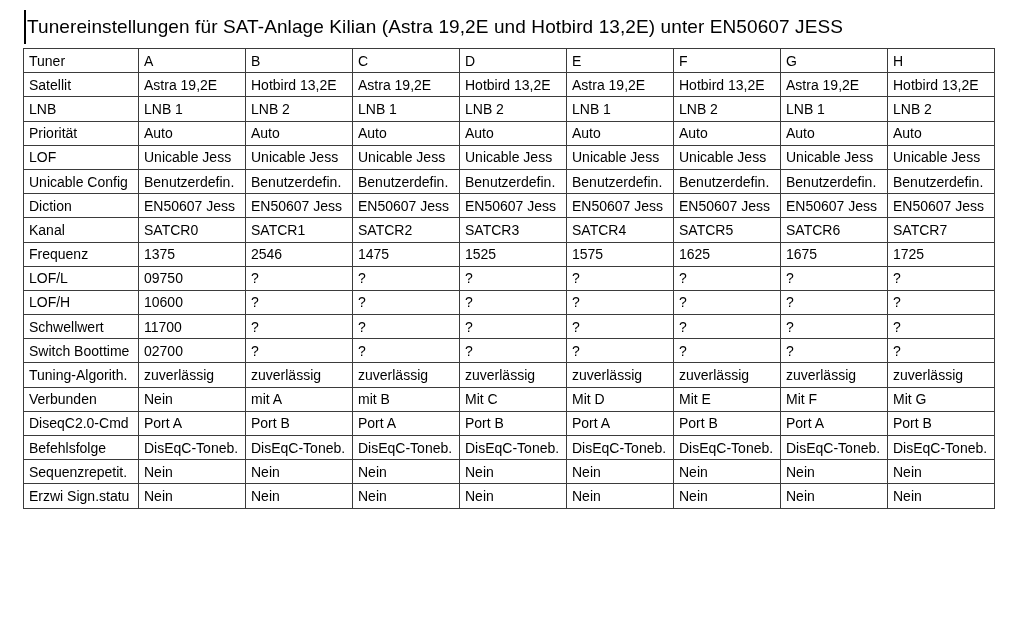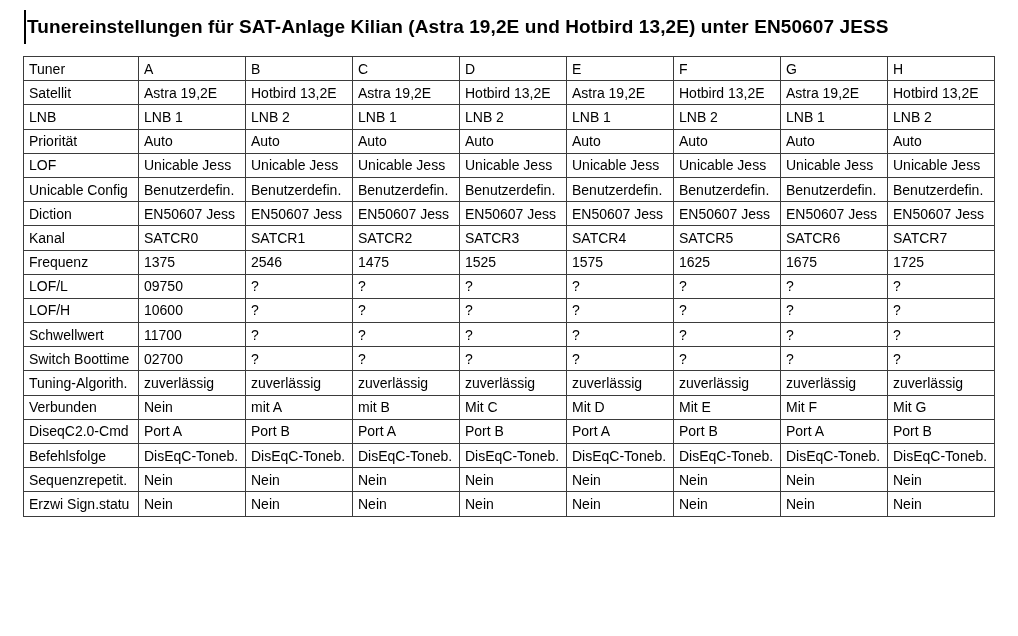--- a/index.html
+++ b/index.html
@@ -27,29 +27,29 @@
   }
   .caret {
     display: inline-block;
     width: 2px;
     height: 34px;
     background: #000000;
     margin-right: 1px;
   }
   .doc-title {
     font-size: 19px;
-    font-weight: bold;
+    font-weight: normal;
     letter-spacing: 0.1px;
     white-space: nowrap;
     line-height: 34px;
   }
   table.settings {
     position: absolute;
     left: 23px;
-    top: 56px;
+    top: 48px;
     border-collapse: collapse;
     table-layout: fixed;
     width: 971px;
     font-size: 14px;
   }
   table.settings th, table.settings td {
     border: 1px solid #3b3b3b;
     height: 23.2px;
     padding: 0 2px 0 5px;
     font-weight: normal;

